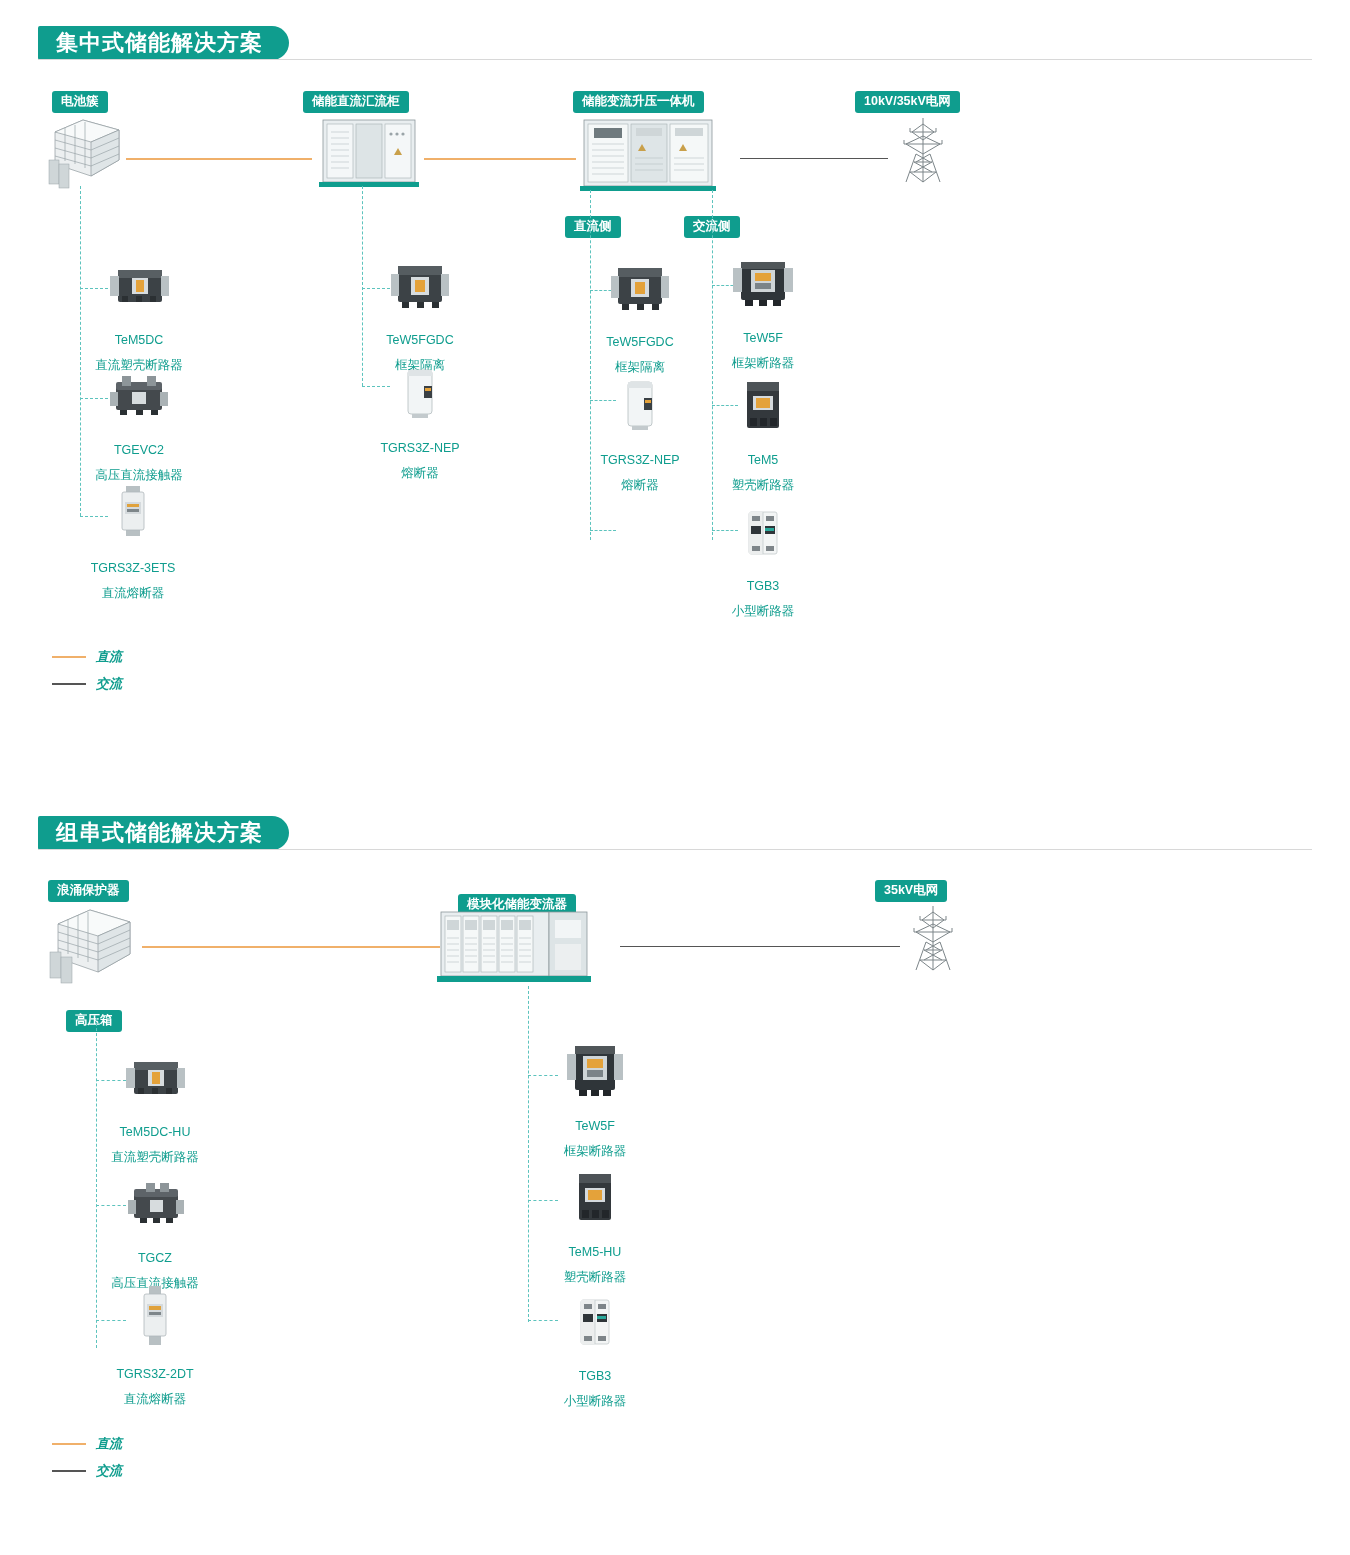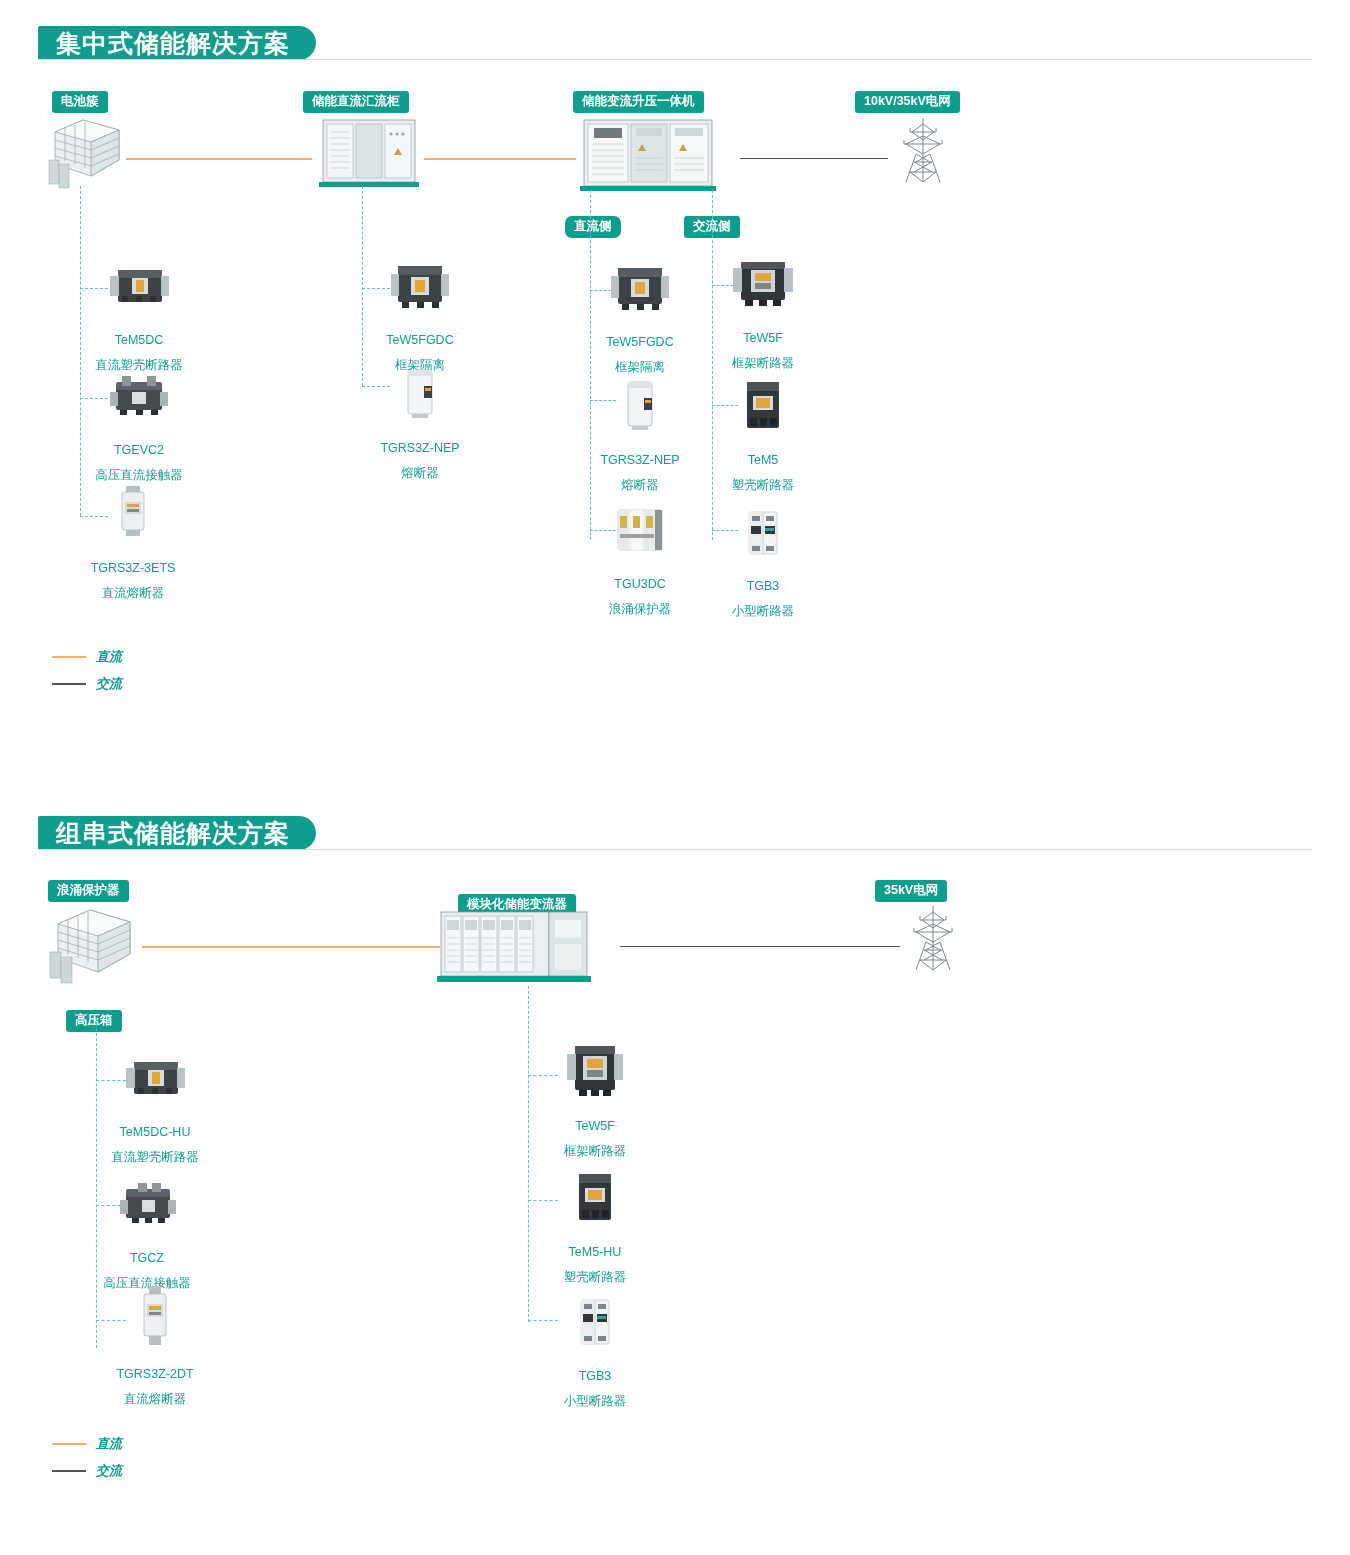--- a/index.html
+++ b/index.html
@@ -12,21 +12,21 @@
   .section{position:absolute;left:0;width:1350px;}
   
   .sec-head{position:relative;height:46px;}
   .sec-head .bar{
     position:absolute;left:38px;top:26px;height:34px;
     background:#0f9d8e;border-radius:2px 18px 18px 2px;
     display:flex;align-items:center;padding:0 26px 0 18px;
     box-sizing:border-box;
   }
   .sec-head .bar span{
-    color:#fff;font-size:25px;font-weight:bold;letter-spacing:1px;
+    color:#fff;font-size:22px;font-weight:bold;letter-spacing:1px;
     white-space:nowrap;
   }
   .sec-head .rule{
     position:absolute;left:38px;top:59px;width:1274px;height:1px;
     background:#d8d8d8;
   }
   
   .tag{
     position:absolute;background:#0f9d8e;color:#fff;font-size:12.5px;
     font-weight:bold;border-radius:3px;padding:4px 9px;white-space:nowrap;
@@ -139,21 +139,21 @@
         <path d="M22 58 L35 68 M48 58 L35 68"></path>
         <path d="M22 18 L22 14 M48 18 L48 14 M16 30 L16 26 M54 30 L54 26"></path>
       </g>
     </svg>
   </div>
 
   <div class="dcline" style="left:126px;top:158px;width:186px;"></div>
   <div class="dcline" style="left:424px;top:158px;width:152px;"></div>
   <div class="acline" style="left:740px;top:158px;width:148px;"></div>
 
-  <div class="tag" style="left:565px;top:216px;border-radius:7px;">直流侧</div>
+  <div class="tag" style="left:565px;top:216px;">直流侧</div>
   <div class="tag" style="left:684px;top:216px;">交流侧</div>
 
   <div class="vdash" style="left:80px;top:186px;height:330px;"></div>
   <div class="hdash" style="left:80px;top:288px;width:28px;"></div>
   <div class="hdash" style="left:80px;top:398px;width:28px;"></div>
   <div class="hdash" style="left:80px;top:516px;width:28px;"></div>
 
   <div class="vdash" style="left:362px;top:186px;height:200px;"></div>
   <div class="hdash" style="left:362px;top:288px;width:28px;"></div>
   <div class="hdash" style="left:362px;top:386px;width:28px;"></div>
@@ -285,39 +285,20 @@
         <rect x="11" y="6" width="24" height="6" fill="#dfe4e6"></rect>
         <rect x="27" y="22" width="8" height="12" fill="#3a4044"></rect>
         <rect x="28" y="24" width="6" height="3" fill="#e4a23a"></rect>
         <rect x="15" y="50" width="16" height="4" fill="#c3cacd"></rect>
       </svg>
     </div>
     <div class="name">TGRS3Z-NEP</div>
     <div class="desc">熔断器</div>
   </div>
 
-  <div class="prod" style="left:565px;top:494px;">
-    <div class="art">
-      <svg width="56" height="52" viewBox="0 0 56 52">
-        <rect x="6" y="6" width="44" height="40" rx="2" fill="#f0f2f2" stroke="#c2c8ca" stroke-width="0.8"></rect>
-        <rect x="6" y="6" width="11" height="40" fill="#e8eaea"></rect>
-        <rect x="19" y="6" width="11" height="40" fill="#f6f8f8"></rect>
-        <rect x="32" y="6" width="11" height="40" fill="#e8eaea"></rect>
-        <rect x="8" y="12" width="7" height="12" fill="#d4b24a"></rect>
-        <rect x="21" y="12" width="7" height="12" fill="#d4b24a"></rect>
-        <rect x="34" y="12" width="7" height="12" fill="#d4b24a"></rect>
-        <rect x="43" y="6" width="7" height="40" fill="#8c9397"></rect>
-        <g fill="#9aa2a6">
-            <rect x="8" y="30" width="34" height="4"></rect>
-          </g>
-      </svg>
-    </div>
-    <div class="name">TGU3DC</div>
-    <div class="desc">浪涌保护器</div>
-  </div>
 
   <div class="prod" style="left:688px;top:248px;">
     <div class="art">
       <svg width="64" height="54" viewBox="0 0 64 54">
         <rect x="10" y="6" width="44" height="38" rx="2" fill="#2f3539"></rect>
         <rect x="10" y="6" width="44" height="7" fill="#505659"></rect>
         <rect x="2" y="12" width="9" height="24" fill="#b9c1c4"></rect>
         <rect x="53" y="12" width="9" height="24" fill="#b9c1c4"></rect>
         <rect x="20" y="14" width="24" height="22" fill="#cfd5d7"></rect>
         <rect x="24" y="17" width="16" height="8" fill="#e4a23a"></rect>
@@ -490,21 +471,21 @@
             <rect x="14" y="34" width="6" height="6"></rect>
             <rect x="28" y="34" width="6" height="6"></rect>
             <rect x="42" y="34" width="6" height="6"></rect>
           </g>
       </svg>
     </div>
     <div class="name">TeM5DC-HU</div>
     <div class="desc">直流塑壳断路器</div>
   </div>
 
-  <div class="prod" style="left:72px;top:378px;">
+  <div class="prod" style="left:80px;top:378px;">
     <div class="art">
       <svg width="62" height="50" viewBox="0 0 62 50">
         <rect x="10" y="14" width="44" height="24" rx="2" fill="#44494d"></rect>
         <rect x="10" y="9" width="44" height="8" rx="2" fill="#5d6368"></rect>
         <rect x="22" y="3" width="9" height="9" fill="#8d9599"></rect>
         <rect x="36" y="3" width="9" height="9" fill="#8d9599"></rect>
         <rect x="4" y="20" width="8" height="14" fill="#aab2b5"></rect>
         <rect x="52" y="20" width="8" height="14" fill="#aab2b5"></rect>
         <rect x="26" y="20" width="13" height="12" fill="#d7dcde"></rect>
         <g fill="#2b3033">

